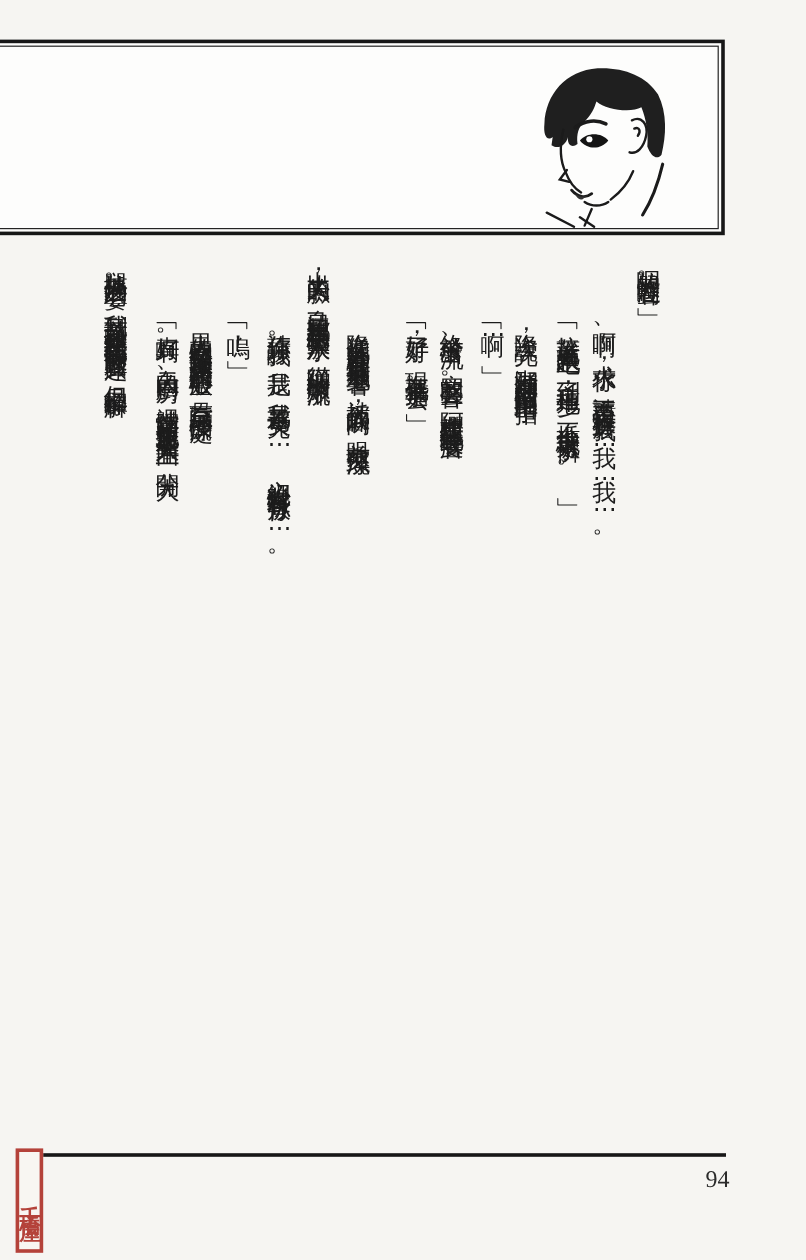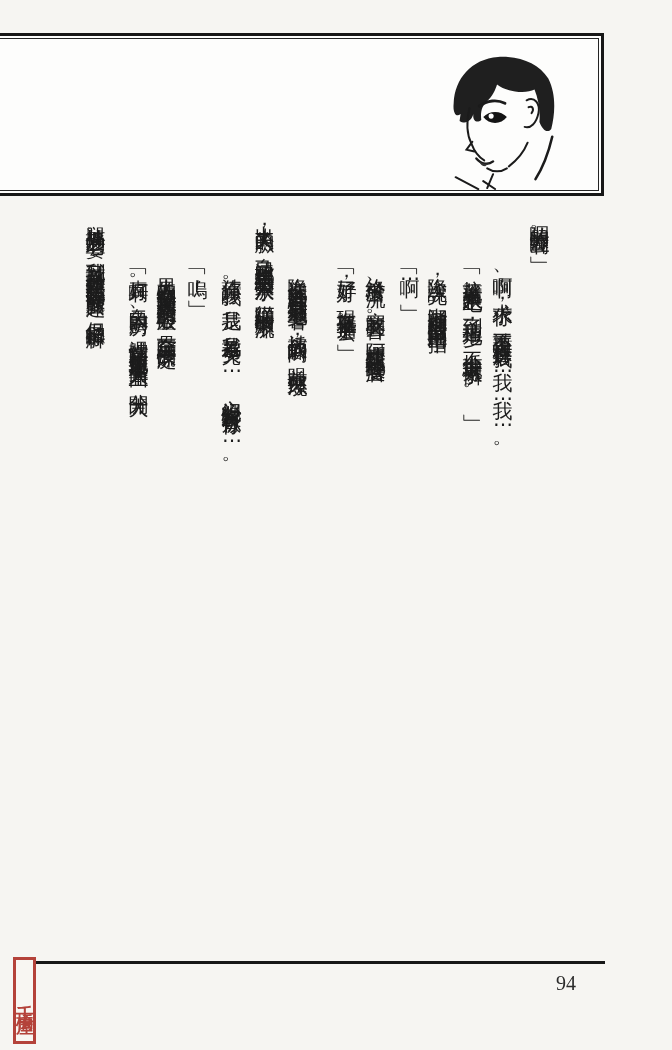--- a/index.html
+++ b/index.html
@@ -50,21 +50,21 @@
   .col.indent{ padding-top:52px; }
   
   .bottom-rule{
     position:absolute;
     left:35px; top:961px;
     width:570px; height:3px;
     background:#171717;
   }
   .page-number{
     position:absolute;
-    left:544px; top:972px;
+    left:576px; top:972px;
     width:44px;
     text-align:center;
     font-size:20px;
     color:#2b2b2b;
   }
   
   .seal{
     position:absolute;
     left:13px; top:957px;
     width:23px; height:87px;

